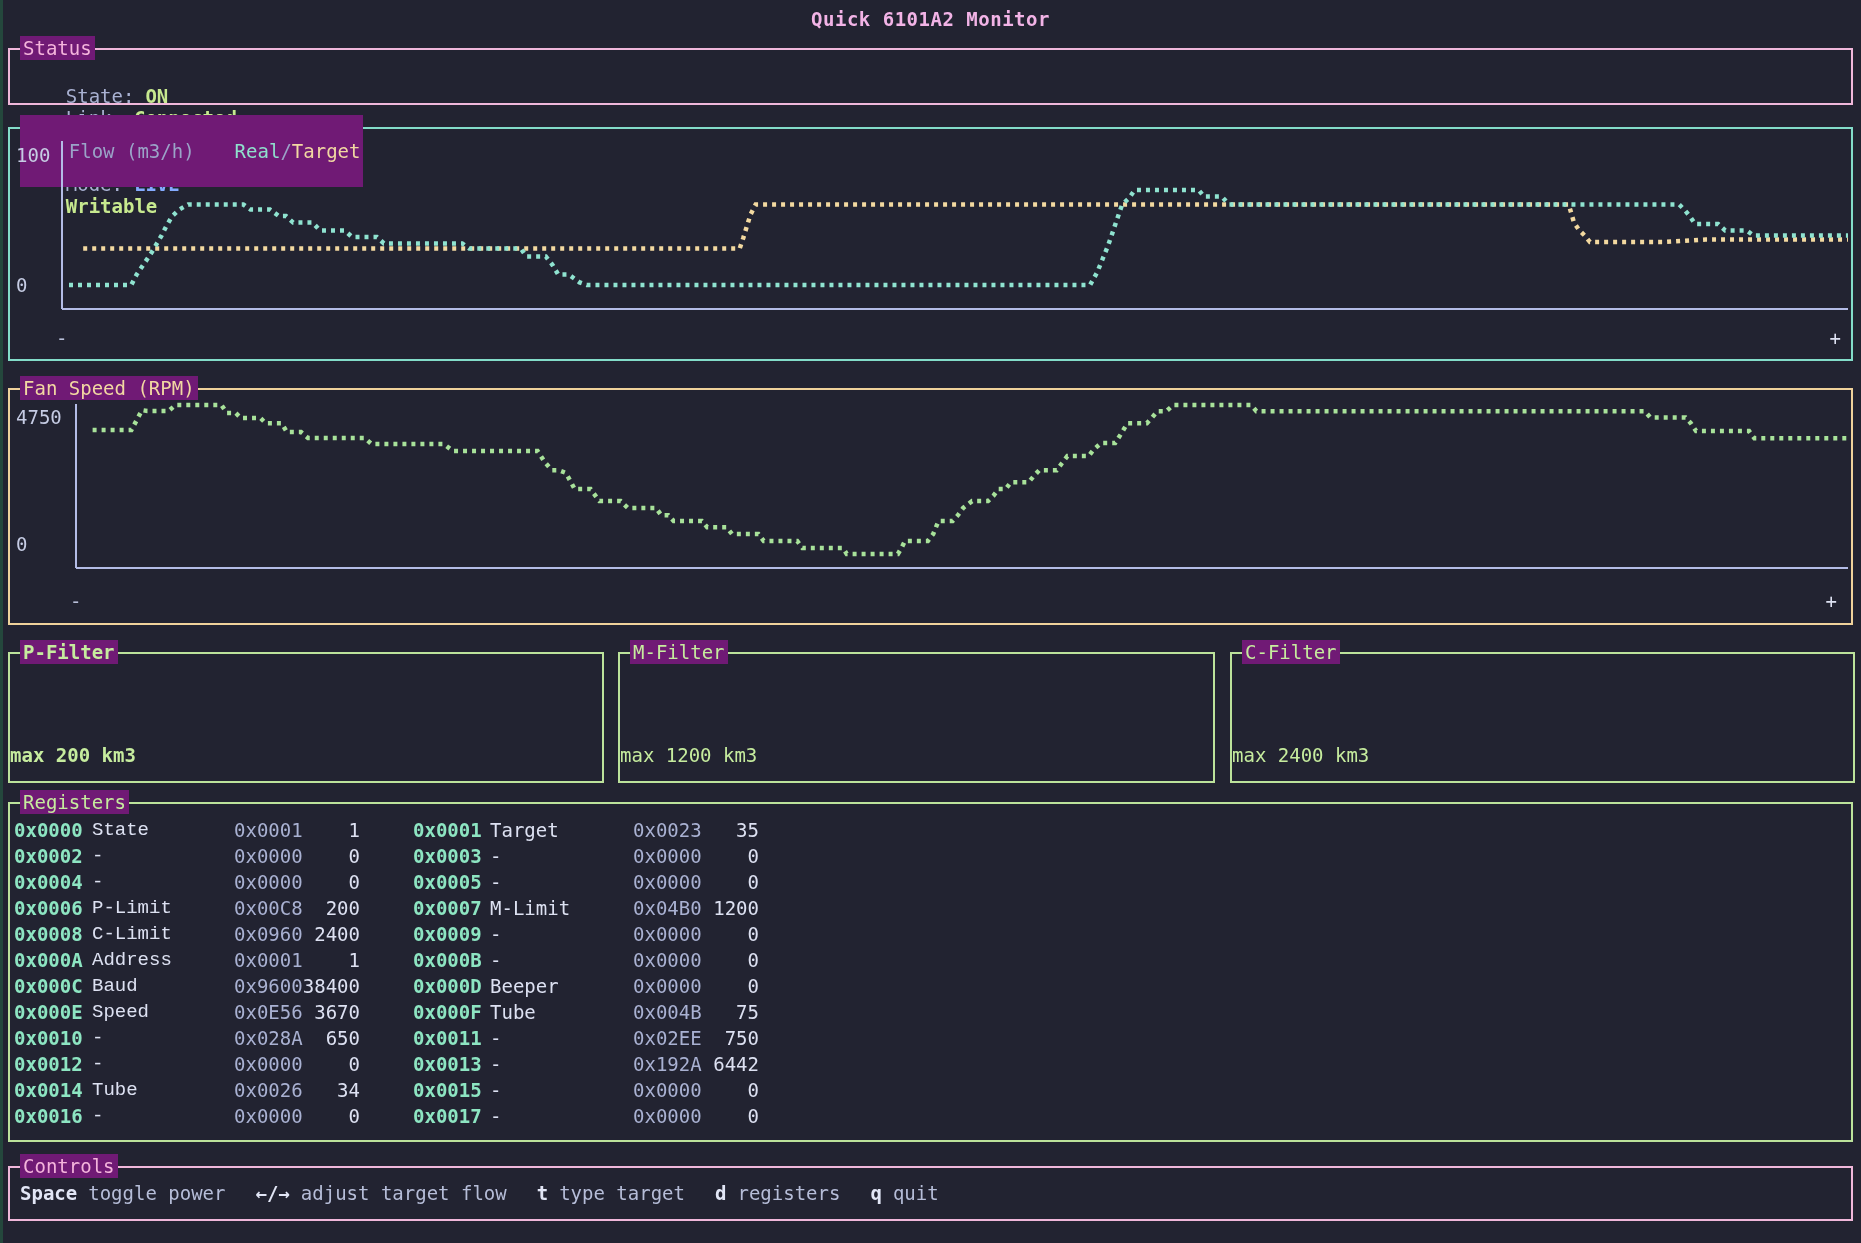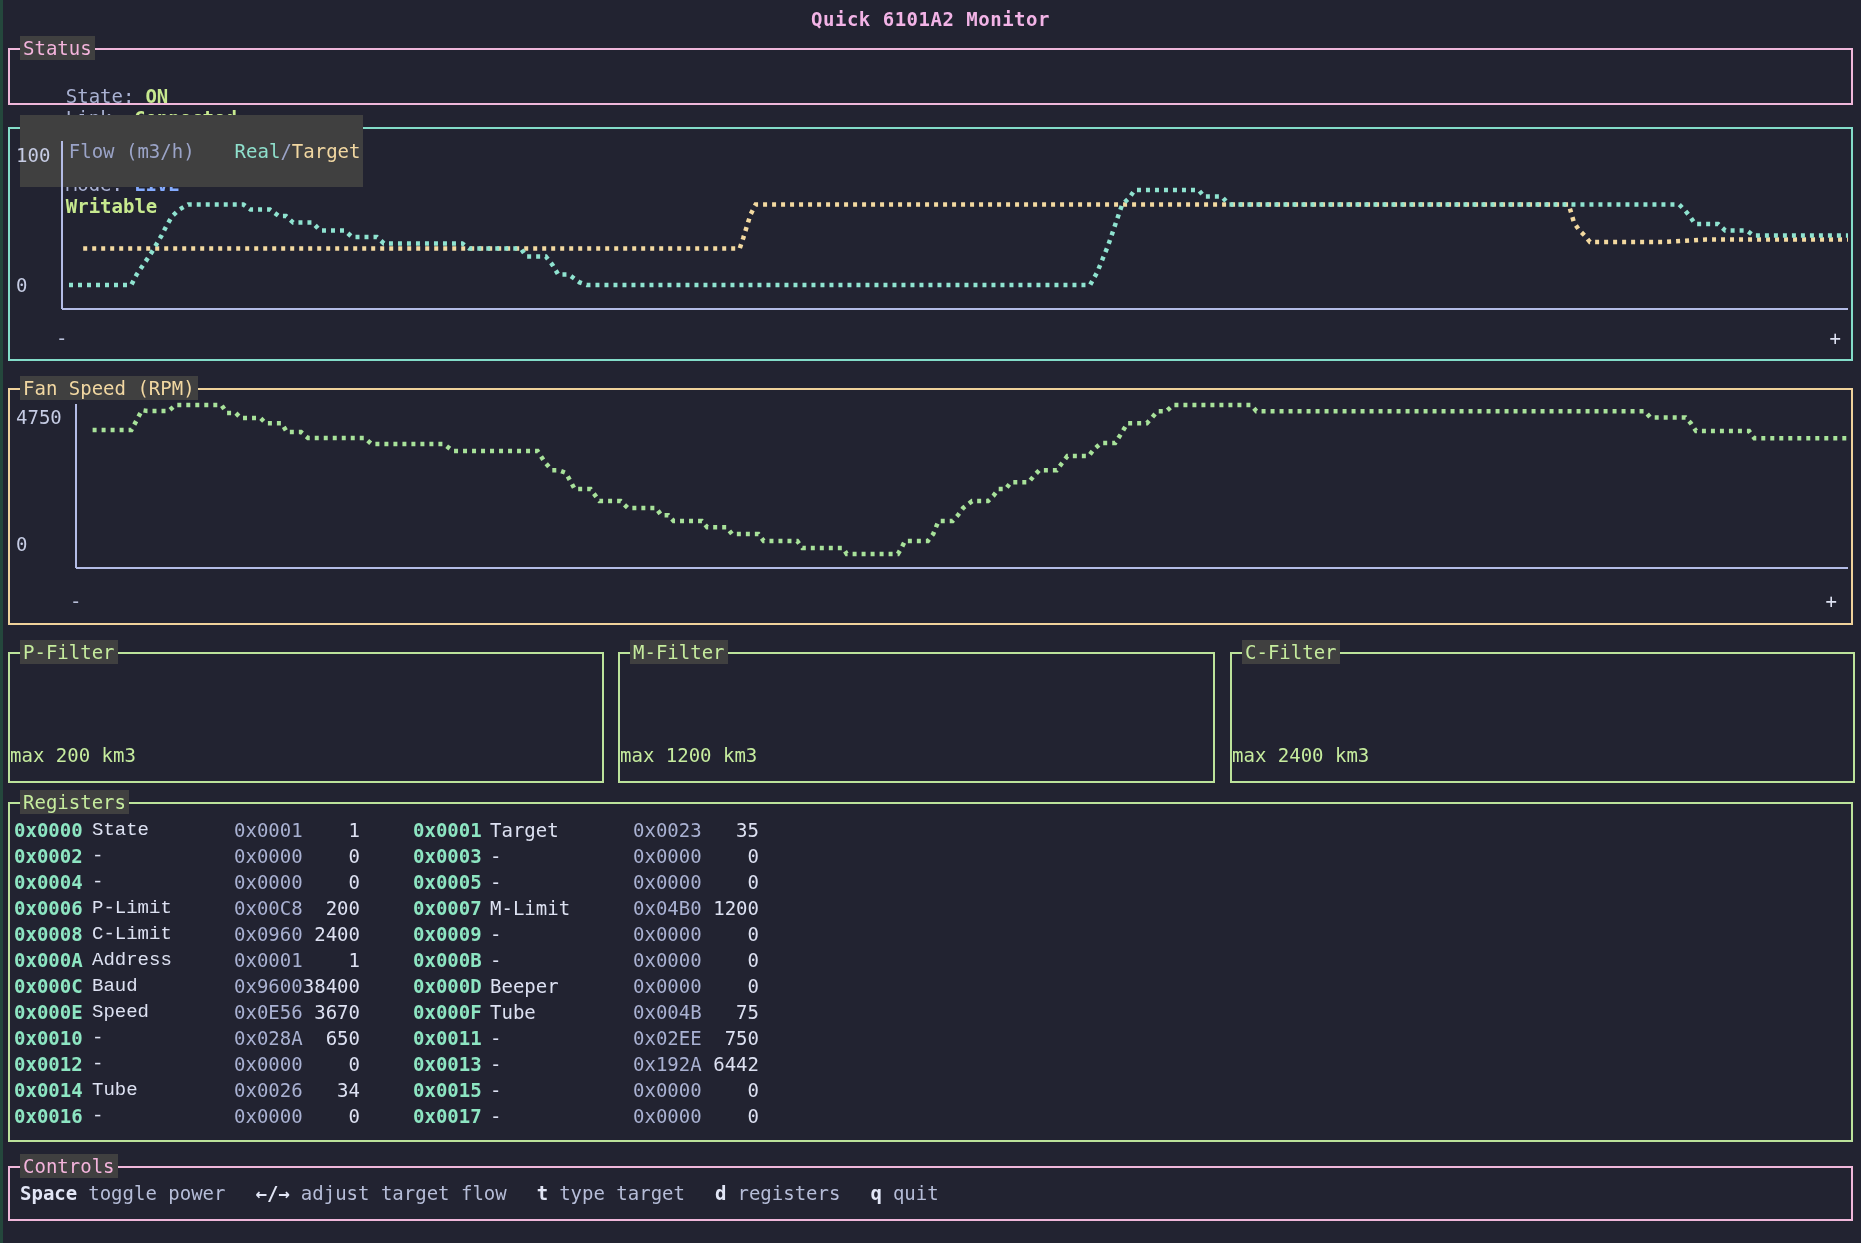--- a/index.html
+++ b/index.html
@@ -8,21 +8,21 @@
     font-family:"DejaVu Sans Mono","Liberation Mono",monospace;
     font-size:19px;color:#c9cfe8;
   }
   .edge-strip{position:absolute;left:0;top:0;width:3px;height:1243px;background:#24473c;}
   .app-title{
     position:absolute;left:0;top:8px;width:100%;text-align:center;
     font-weight:bold;color:#f2b3e6;letter-spacing:.5px;
   }
   .panel{position:absolute;border:2px solid;background:transparent;}
   .panel-label{
-    position:absolute;top:-14px;left:10px;background:#404040;padding:0 3px;
+    position:absolute;top:-14px;left:10px;background:#701a75;padding:0 3px;
     white-space:pre;line-height:24px;
   }
   .p-pink{border-color:#f0b7da;}
   .p-teal{border-color:#83dcc9;}
   .p-yellow{border-color:#efd29b;}
   .p-green{border-color:#bce29b;}
   .lbl-pink{color:#f4b4dc;}
   .lbl-teal{color:#8fe0cd;}
   .lbl-yellow{color:#f2d8a2;}
   .lbl-green{color:#c6ec9e;}
@@ -92,21 +92,21 @@
   <div class="axis-label" style="left:6px;top:143px;">0</div>
   <svg id="fan-svg" class="chart-svg" width="1841" height="200" viewBox="0 0 1841 200">
     <line x1="66" y1="14" x2="66" y2="178" stroke="#b4bce6" stroke-width="2"></line>
     <line x1="66" y1="178" x2="1838" y2="178" stroke="#b4bce6" stroke-width="2"></line>
   <polyline points="82.6,40.1 121.4,40.1 126.7,30.1 132.0,20.1 137.3,21.0 158.5,21.0 165.6,15.0 211.5,15.0 216.8,22.9 225.6,22.9 230.9,28.0 250.4,28.0 255.7,33.2 271.6,33.2 276.9,42.1 291.0,42.1 298.0,47.9 354.6,47.9 361.6,54.1 434.0,54.1 442.9,61.0 527.6,61.0 534.7,72.0 541.8,80.2 548.8,80.2 555.9,82.9 564.7,99.1 580.6,99.1 589.4,111.1 610.6,111.1 617.7,117.9 646.0,117.9 651.2,125.2 658.3,125.2 663.6,131.0 691.9,131.0 697.2,137.2 716.6,137.2 721.9,144.0 748.4,144.0 753.7,150.9 787.2,150.9 792.5,158.1 833.1,158.1 836.7,163.9 887.9,163.9 891.4,158.1 895.0,150.9 917.9,150.9 923.2,144.0 928.5,131.0 942.6,131.0 947.9,125.2 953.2,117.9 962.1,111.1 978.0,111.1 983.3,105.9 988.6,99.1 995.6,99.1 1000.9,92.2 1018.6,92.2 1023.9,86.0 1029.2,80.2 1046.8,80.2 1052.1,73.0 1057.4,66.1 1078.6,66.1 1083.9,59.3 1091.0,53.1 1105.1,53.1 1110.4,44.9 1117.5,33.2 1136.9,33.2 1142.2,27.4 1147.5,21.2 1156.3,21.2 1163.4,15.0 1241.1,15.0 1246.4,21.2 1634.9,21.2 1640.2,27.4 1675.5,27.4 1680.8,33.2 1686.1,41.1 1739.1,41.1 1744.4,48.3 1838.0,48.3" fill="none" stroke="#a8e29a" stroke-width="4.5" stroke-dasharray="4 5"></polyline>
     </svg>
   <div class="zoom-hint" style="left:60px;top:200px;">-</div>
   <div class="zoom-hint plus" style="right:14px;top:200px;">+</div>
 </div>
 
-<div class="panel p-green" style="left:8px;top:652px;width:592px;height:127px;">
+<div class="panel p-green" style="left:8px;top:652px;width:592px;height:127px;font-weight:bold;">
   <div class="panel-label lbl-green">P-Filter</div>
   <div class="filter-text" style="top:54px;">max 200 km3</div>
 </div>
 <div class="panel p-green" style="left:618px;top:652px;width:593px;height:127px;text-decoration:underline;">
   <div class="panel-label lbl-green">M-Filter</div>
   <div class="filter-text" style="top:54px;">max 1200 km3</div>
 </div>
 <div class="panel p-green" style="left:1230px;top:652px;width:621px;height:127px;">
   <div class="panel-label lbl-green">C-Filter</div>
   <div class="filter-text" style="top:54px;">max 2400 km3</div>

